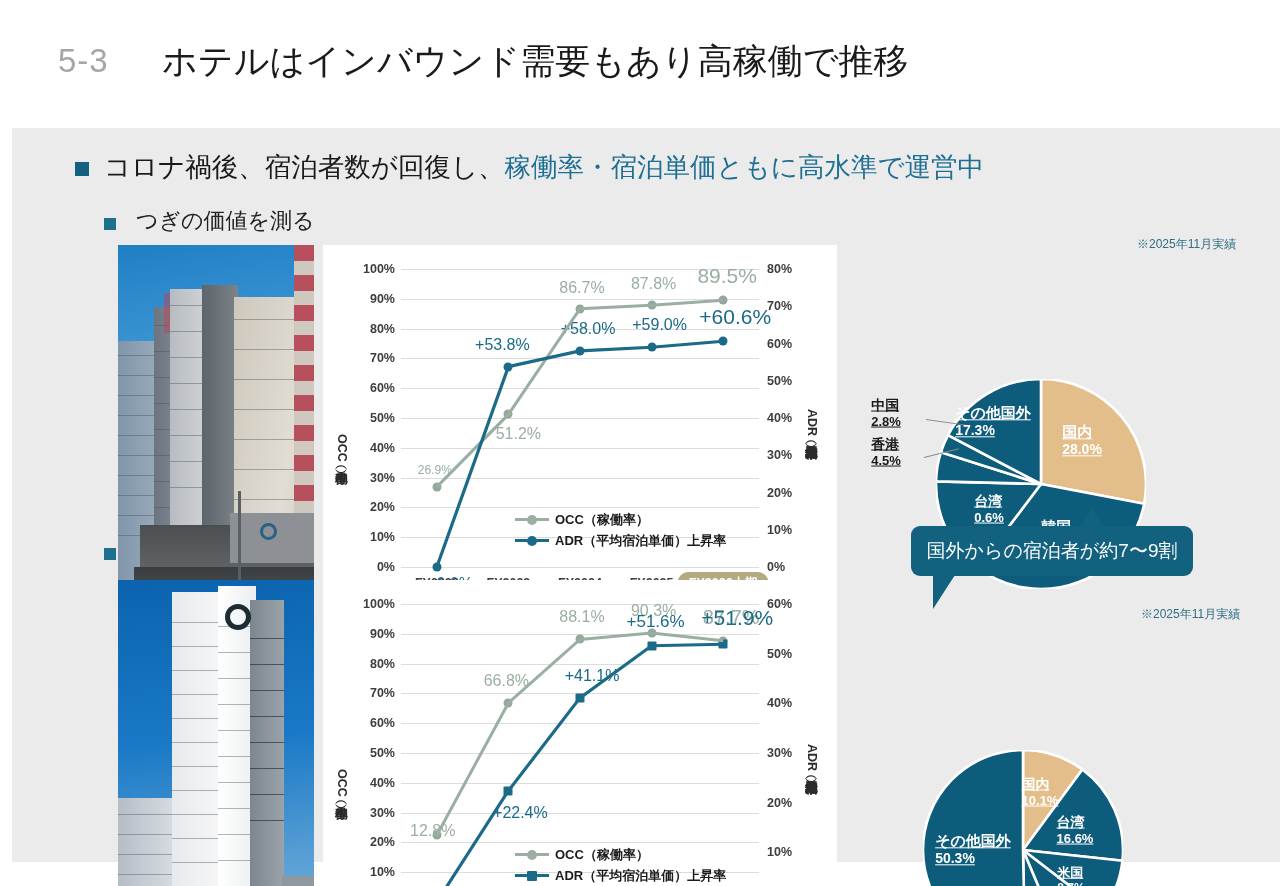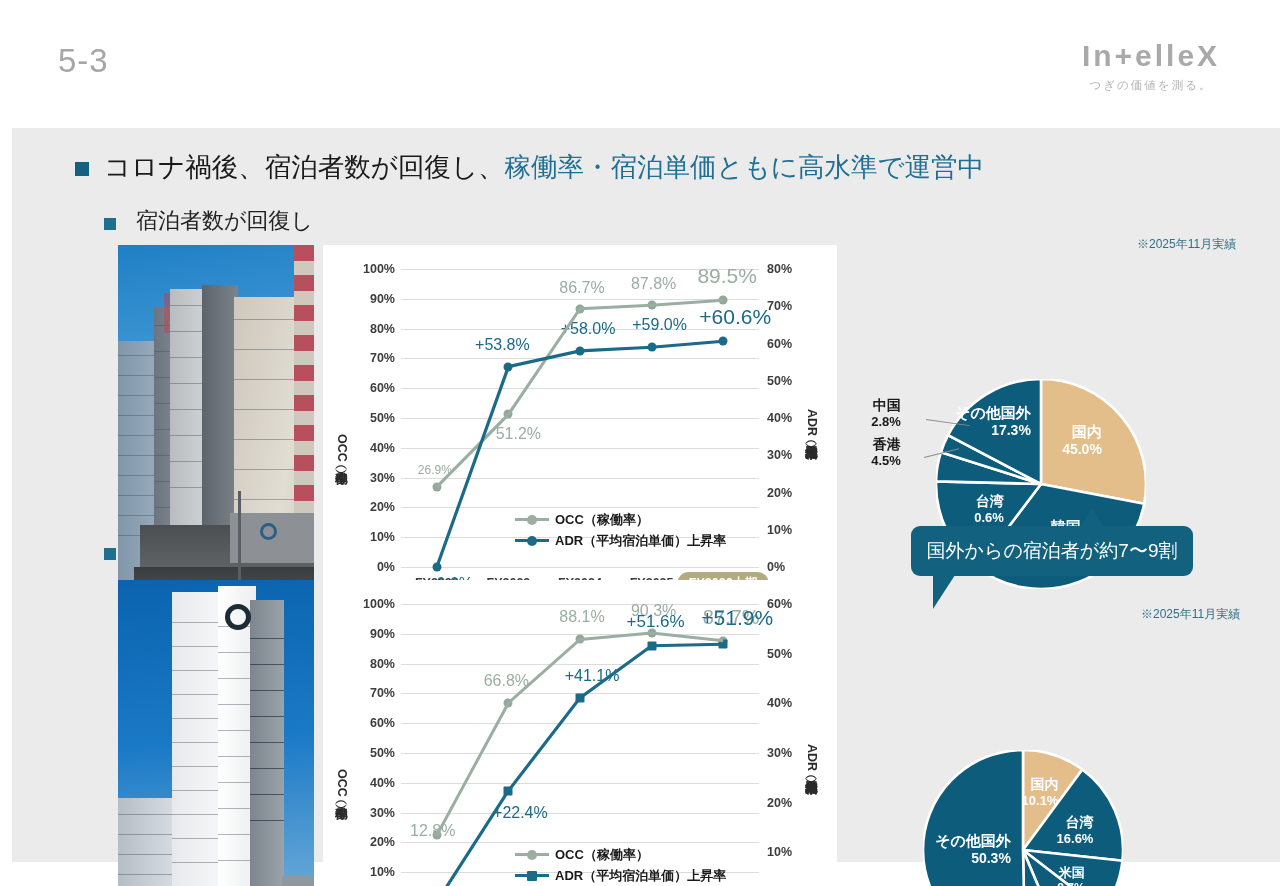--- a/index.html
+++ b/index.html
@@ -163,22 +163,22 @@
   .pie-note {
     position: absolute; font-size: 12px; color: #2f6e85; white-space: nowrap;
   }
   #pie1-note { left: 1125px; top: 108px; }
   #pie2-note { left: 1129px; top: 478px; }
 
   .pie-wrap { position: absolute; }
   #pie1-wrap { left: 924px; top: 251px; }
   #pie2-wrap { left: 911px; top: 622px; }
   .pie-label {
-    position: absolute; text-align: right; white-space: nowrap;
-    transform: translate(-50%, -50%); line-height: 1.22;
+    position: absolute; text-align: left; white-space: nowrap;
+    transform: translate(-50%, -50%); line-height: 1.22; text-decoration: underline;
   }
   .pie-label .nm { display: block; font-weight: bold; }
   .pie-label .vl { display: block; font-weight: bold; }
   .pie-label.inside { color: #ffffff; }
   .pie-label.outside { color: #1a1a1a; }
   .leader {
     position: absolute; height: 1px; background: #8c8c8c;
     transform-origin: 0 50%;
   }
 
@@ -203,33 +203,30 @@
     width: 0; height: 0;
     border-left: 0 solid transparent; border-right: 22px solid transparent;
     border-top: 34px solid #12617f;
   }
 </style>
 </head>
 <body>
 
 <div id="header">
   <div id="slide-number-label">5-3</div>
-  <div id="logo-block">
-    <div id="logo-mark">In+elleX</div>
-    <div id="logo-tagline">つぎの価値を測る。</div>
-  </div>
+  <div id="slide-title">ホテルはインバウンド需要もあり高稼働で推移</div>
 </div>
 
 <div id="body-area">
 
   <div class="sq-bullet" id="subtitle-bullet"></div>
   <div id="subtitle-text"><span>コロナ禍後、宿泊者数が回復し、</span><span class="accent">稼働率・宿泊単価ともに高水準で運営中</span></div>
 
   <div class="hotel-bullet" id="hotel1-bullet"></div>
-  <div class="hotel-name" id="hotel1-name">宿泊者数が回復し</div>
+  <div class="hotel-name" id="hotel1-name">つぎの価値を測る</div>
 
   <div class="hotel-bullet" id="hotel2-bullet"></div>
   <div class="hotel-name" id="hotel2-name">LANDABOUT東京</div>
 
   <div class="photo" id="photo1">
     <div class="sky"></div>
     <div class="bldg" style="left:-4px;top:96px;width:58px;height:270px;background:linear-gradient(90deg,#7f94a8,#9fb2c2);">
       <div class="row-win" style="top:14px"></div>
         <div class="row-win" style="top:34px"></div>
       <div class="row-win" style="top:54px"></div>
@@ -489,21 +486,21 @@
       <svg width="210" height="210" style="position: absolute; left: 0px; top: 0px;">
         <path d="M 105 105 L 105 0 A 105 105 0 0 1 208.1401613265123 124.6750380315011 Z" fill="#e3bd8a" stroke="#ffffff" stroke-width="2.6"></path>
         <path d="M 105 105 L 208.1401613265123 124.6750380315011 A 105 105 0 0 1 41.6923981226524 188.76841615154996 Z" fill="#0d5c7c" stroke="#ffffff" stroke-width="2.6"></path>
         <path d="M 105 105 L 41.6923981226524 188.76841615154996 A 105 105 0 0 1 0.033160125253502315 102.36133997844951 Z" fill="#0d5c7c" stroke="#ffffff" stroke-width="2.6"></path>
         <path d="M 105 105 L 0.033160125253502315 102.36133997844951 A 105 105 0 0 1 4.937169140692049 73.18129668855866 Z" fill="#0d5c7c" stroke="#ffffff" stroke-width="2.6"></path>
         <path d="M 105 105 L 4.937169140692049 73.18129668855866 A 105 105 0 0 1 12.050712310092251 56.159136801866794 Z" fill="#0d5c7c" stroke="#ffffff" stroke-width="2.6"></path>
         <path d="M 105 105 L 12.050712310092251 56.159136801866794 A 105 105 0 0 1 105.00000000000007 0 Z" fill="#0d5c7c" stroke="#ffffff" stroke-width="2.6"></path>
       </svg>
       <div class="pie-label inside" style="left: 146px; top: 62px; font-size: 15px;">
         <span class="nm">国内</span>
-        <span class="vl" style="font-size: 14px;">45.0%</span>
+        <span class="vl" style="font-size: 14px;">28.0%</span>
       </div>
       <div class="pie-label inside" style="left: 125px; top: 157px; font-size: 15px;">
         <span class="nm">韓国</span>
         <span class="vl" style="font-size: 14px;">32.3%</span>
       </div>
       <div class="pie-label inside" style="left: 53px; top: 130px; font-size: 14px;">
         <span class="nm">台湾</span>
         <span class="vl" style="font-size: 13px;">0.6%</span>
       </div>
       <div class="pie-label outside" style="left: -50px; top: 73px; font-size: 14px;">

